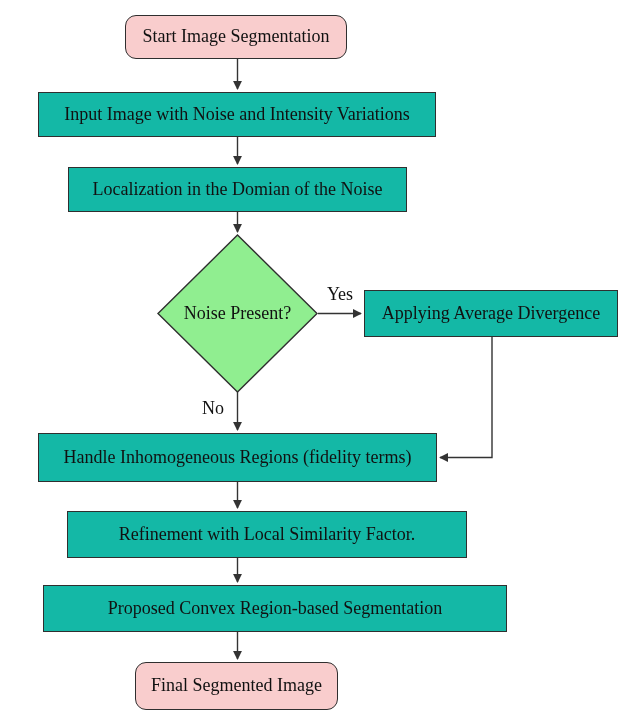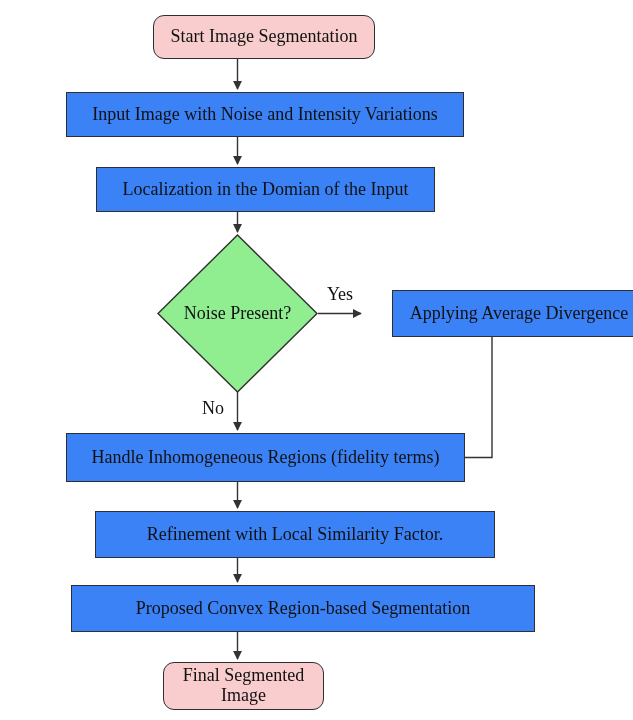--- a/index.html
+++ b/index.html
@@ -13,44 +13,43 @@
   }
   svg.wires{position:absolute;left:0;top:0;width:633px;height:720px;}
   .node{
     position:absolute;
     display:flex;align-items:center;justify-content:center;
     text-align:center;
     font-size:18px;
     line-height:1.1;
     box-sizing:border-box;
     border:1.4px solid #2f2f2f;
-    margin-left:28px;
   }
-  .process{background:#3b82f6;}
+  .process{background:#14b8a6;}
   .terminal{background:#f9cdcd;border-radius:11px;}
   .diamond-label{
     position:absolute;
     display:flex;align-items:center;justify-content:center;
     text-align:right;
     font-size:18px;
     background:transparent;border:none;
   }
   .edge-label{
     position:absolute;
     font-size:18px;
     background:transparent;
   }
   #n-start{left:125px;top:15px;width:222px;height:44px;}
   #n-input{left:38px;top:92px;width:398px;height:45px;}
   #n-localization{left:68px;top:167px;width:339px;height:45px;}
   #n-divergence{left:364px;top:290px;width:254px;height:47px;}
   #n-handle{left:38px;top:433px;width:399px;height:49px;}
   #n-refinement{left:67px;top:511px;width:400px;height:47px;padding:0 2px;}
   #n-proposed{left:43px;top:585px;width:464px;height:47px;}
-  #n-final{left:135px;top:662px;width:161px;height:48px;}
+  #n-final{left:135px;top:662px;width:203px;height:48px;}
   #n-decision{left:158px;top:292px;width:159px;height:43px;}
   #lbl-yes{left:320px;top:284px;width:40px;text-align:center;}
   #lbl-no{left:194px;top:398px;width:38px;text-align:center;}
 </style>
 </head>
 <body>
 
 <div class="canvas">
 
   <svg class="wires" viewBox="0 0 633 720" xmlns="http://www.w3.org/2000/svg">
@@ -72,21 +71,21 @@
 
     <line x1="318" y1="313.5" x2="361" y2="313.5" stroke="#333333" stroke-width="1.4" marker-end="url(#arrow)"></line>
 
     <polyline points="492,337 492,457.5 440,457.5" fill="none" stroke="#333333" stroke-width="1.4" marker-end="url(#arrow)"></polyline>
   </svg>
 
   <div class="node terminal" id="n-start">Start Image Segmentation</div>
 
   <div class="node process" id="n-input">Input Image with Noise and Intensity Variations</div>
 
-  <div class="node process" id="n-localization">Localization in the Domian of the Input</div>
+  <div class="node process" id="n-localization">Localization in the Domian of the Noise</div>
 
   <div class="diamond-label" id="n-decision">Noise Present?</div>
 
   <div class="node process" id="n-handle">Handle Inhomogeneous Regions (fidelity terms)</div>
 
   <div class="node process" id="n-divergence">Applying Average Divergence</div>
 
   <div class="node process" id="n-refinement">Refinement with Local Similarity Factor.</div>
 
   <div class="node process" id="n-proposed">Proposed Convex Region-based Segmentation</div>

